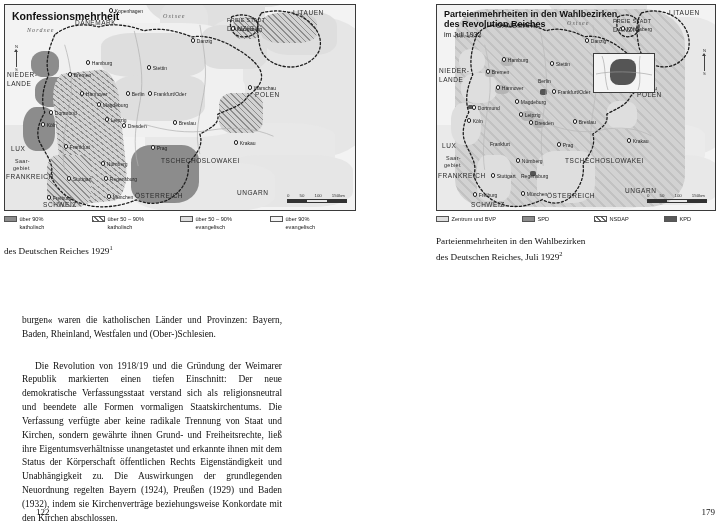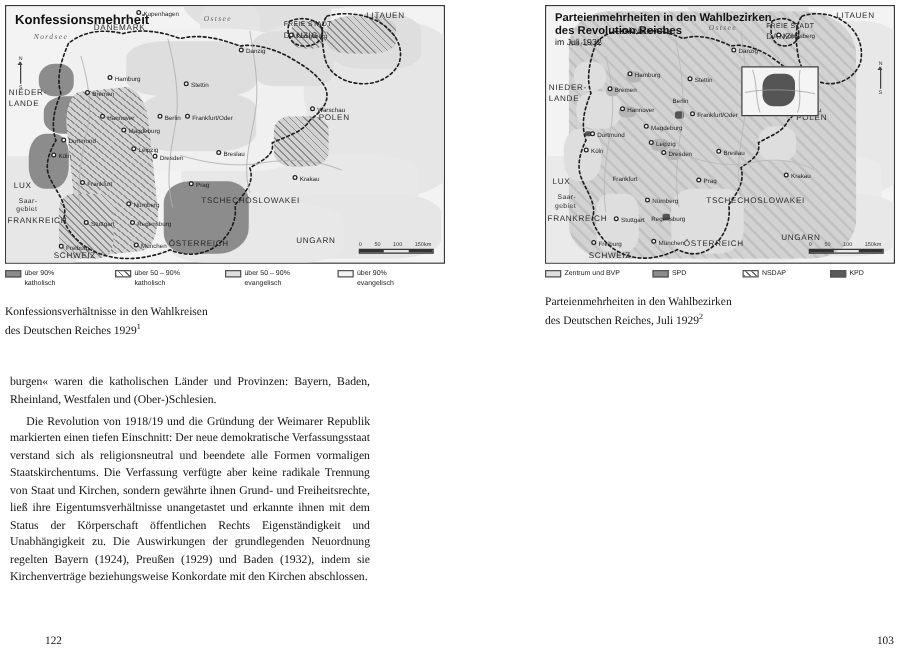--- a/index.html
+++ b/index.html
@@ -124,21 +124,21 @@
   }
   .caption sup{font-size:6.4px;vertical-align:super;}
 
   
   .body{
     position:absolute;font-family:"Liberation Serif",serif;
     font-size:9.4px;line-height:1.47;color:#111;
     text-align:justify;text-justify:inter-word;hyphens:manual;
   }
   .body-left{left:4px;top:296px;width:296px;}
-  .body p{margin:4px;}
+  .body p{margin:18px;}
   .body p.ind{text-indent:13px;}
 
   .folio{
     position:absolute;bottom:14px;font-family:"Liberation Serif",serif;
     font-size:9px;color:#111;margin-left:32px;
   }
   .folio-left{left:4px;}
   .folio-right{right:5px;}
 </style>
 </head>
@@ -290,21 +290,20 @@
 evangelisch</span>
         </div>
         <div class="leg-item" style="width:84px;">
           <span class="sw vl"></span>
           <span class="leg-txt">über 90%
 evangelisch</span>
         </div>
       </div>
 
       <div class="caption">
-        <div>Konfessionsverhältnisse in den Wahlkreisen</div>
         <div>
           <span>des Deutschen Reiches 1929</span><sup>1</sup>
         </div>
       </div>
     </div>
 
     <div class="body body-left">
       <p>burgen« waren die katholischen Länder und Provinzen: Bayern, Baden, Rheinland, Westfalen und (Ober-)Schlesien.</p>
       <p class="ind">Die Revolution von 1918/19 und die Gründung der Weimarer Republik markierten einen tiefen Einschnitt: Der neue demokratische Verfassungsstaat verstand sich als religionsneutral und beendete alle Formen vormaligen Staatskirchentums. Die Verfassung verfügte aber keine radikale Trennung von Staat und Kirchen, sondern gewährte ihnen Grund- und Freiheitsrechte, ließ ihre Eigentumsverhältnisse unangetastet und erkannte ihnen mit dem Status der Körperschaft öffentlichen Rechts Eigenständigkeit und Unabhängigkeit zu. Die Auswirkungen der grundlegenden Neuordnung regelten Bayern (1924), Preußen (1929) und Baden (1932), indem sie Kirchenverträge beziehungsweise Konkordate mit den Kirchen abschlossen.</p>
     </div>
@@ -466,16 +465,16 @@
       </div>
 
       <div class="caption">
         <div>Parteienmehrheiten in den Wahlbezirken</div>
         <div>
           <span>des Deutschen Reiches, Juli 1929</span><sup>2</sup>
         </div>
       </div>
     </div>
 
-    <div class="folio folio-right">103</div>
+    <div class="folio folio-right">179</div>
   </div>
 
 </div>
 
 </body></html>

